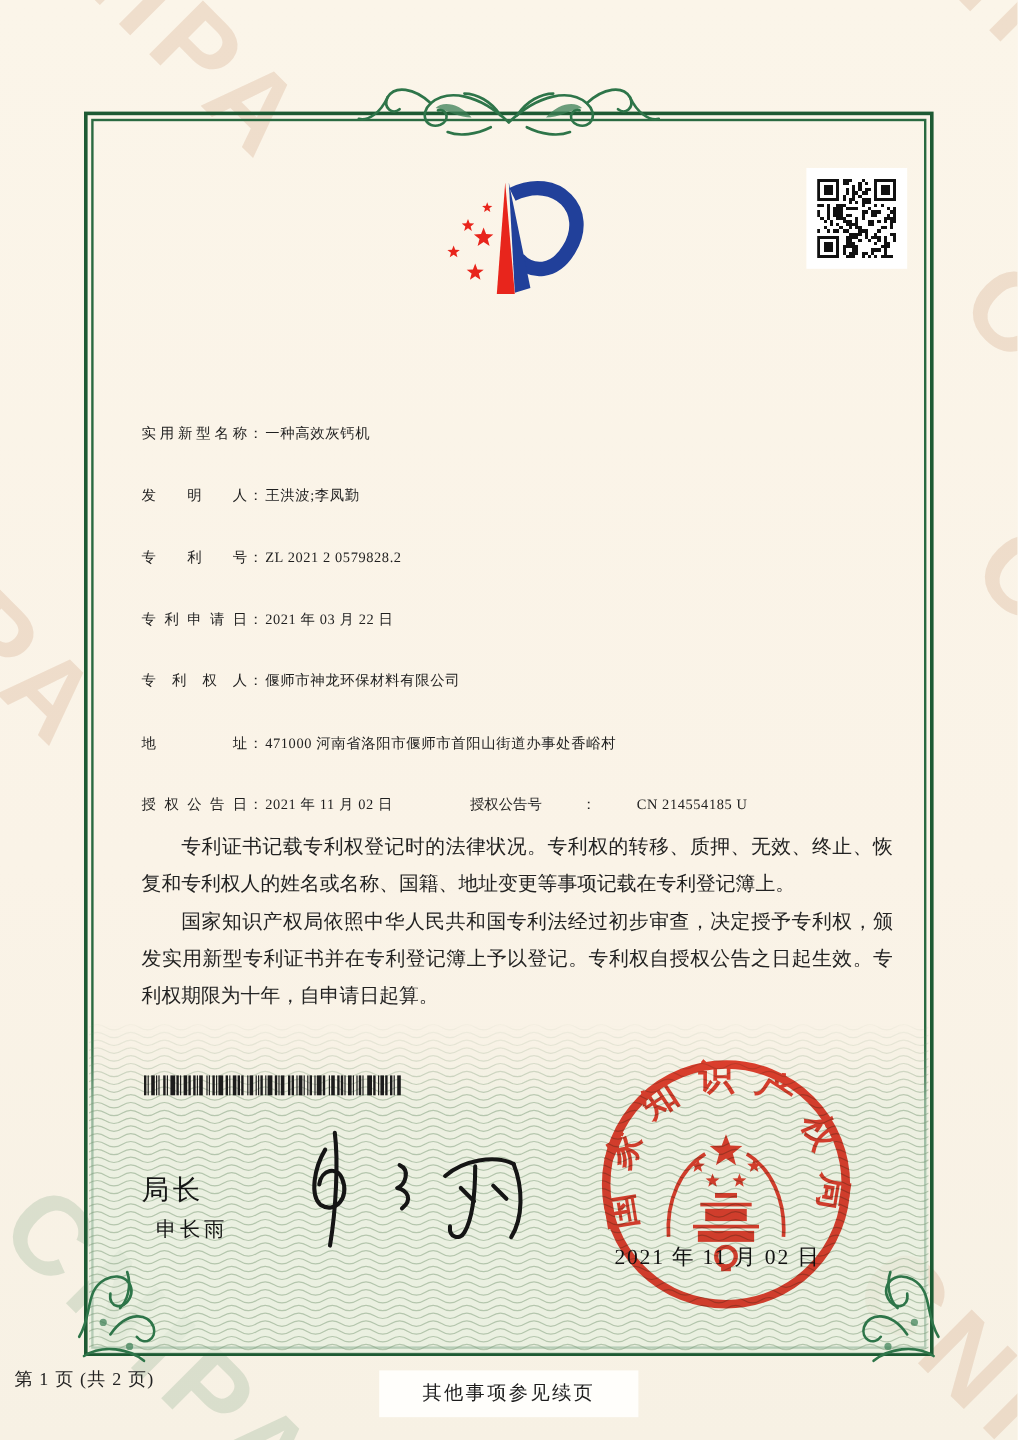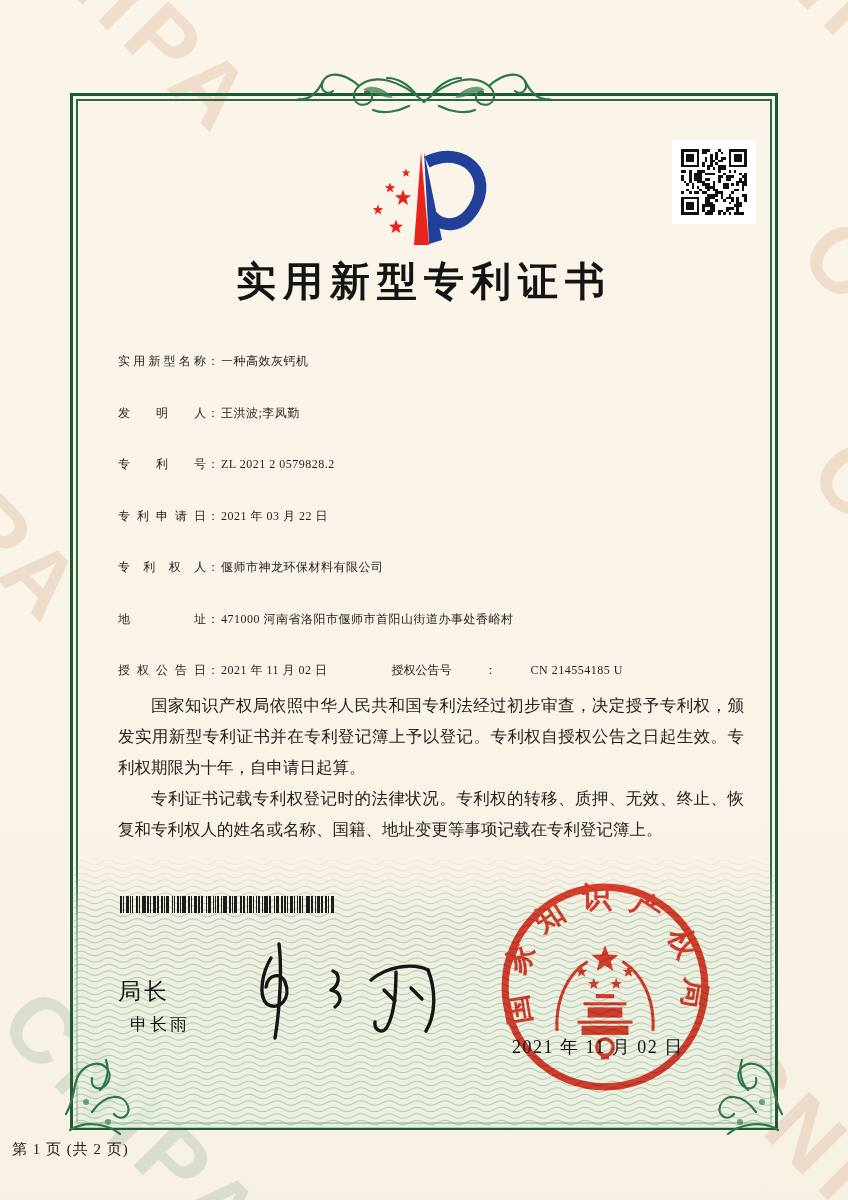--- a/index.html
+++ b/index.html
@@ -460,21 +460,20 @@
         <rect x="6" y="18" width="1" height="1" fill="#111"></rect>
         <rect x="6" y="19" width="1" height="1" fill="#111"></rect>
         <rect x="6" y="20" width="1" height="1" fill="#111"></rect>
         <rect x="6" y="21" width="1" height="1" fill="#111"></rect>
         <rect x="6" y="22" width="1" height="1" fill="#111"></rect>
         <rect x="6" y="23" width="1" height="1" fill="#111"></rect>
         <rect x="6" y="24" width="1" height="1" fill="#111"></rect>
       </svg>
   </div>
 
-  <h1 class="title">实用新型专利证书</h1>
 
   <div class="fields">
     <div class="frow">
       <span class="flabel">实用新型名称</span>
         <span class="fcolon">：</span>
       <span class="fvalue">一种高效灰钙机</span>
     </div>
     <div class="frow">
       <span class="flabel">发明人</span>
         <span class="fcolon">：</span>
@@ -506,22 +505,22 @@
       <span class="fvalue">2021 年 11 月 02 日</span>
       <span class="grant-no">
         <span>授权公告号</span>
           <span class="fcolon">：</span>
         <span class="fvalue">CN 214554185 U</span>
       </span>
     </div>
   </div>
 
   <div class="body-text">
+    <p>专利证书记载专利权登记时的法律状况。专利权的转移、质押、无效、终止、恢复和专利权人的姓名或名称、国籍、地址变更等事项记载在专利登记簿上。</p>
     <p>国家知识产权局依照中华人民共和国专利法经过初步审查，决定授予专利权，颁发实用新型专利证书并在专利登记簿上予以登记。专利权自授权公告之日起生效。专利权期限为十年，自申请日起算。</p>
-    <p>专利证书记载专利权登记时的法律状况。专利权的转移、质押、无效、终止、恢复和专利权人的姓名或名称、国籍、地址变更等事项记载在专利登记簿上。</p>
   </div>
 
   <svg class="barcode" id="barcode" width="216" height="17">
       <rect x="0" y="0" width="2" height="17" fill="#1c1c1c"></rect>
       <rect x="3" y="0" width="1" height="17" fill="#1c1c1c"></rect>
       <rect x="6" y="0" width="3" height="17" fill="#1c1c1c"></rect>
       <rect x="10" y="0" width="1" height="17" fill="#1c1c1c"></rect>
       <rect x="12" y="0" width="1" height="17" fill="#1c1c1c"></rect>
       <rect x="16" y="0" width="2" height="17" fill="#1c1c1c"></rect>
       <rect x="19" y="0" width="1" height="17" fill="#1c1c1c"></rect>
@@ -625,14 +624,15 @@
       </g>
       <g>
         <circle cx="105" cy="164" r="8" fill="none" stroke-width="3.5"></circle>
         <rect x="101" y="172" width="8" height="4" stroke="none"></rect>
       </g>
     </g>
   </svg>
   <div class="seal-date">2021 年 11 月 02 日</div>
 
   <div class="page-info">第 1 页 (共 2 页)</div>
+  <div class="cont-note">其他事项参见续页</div>
 
 </div>
 
 </body></html>

